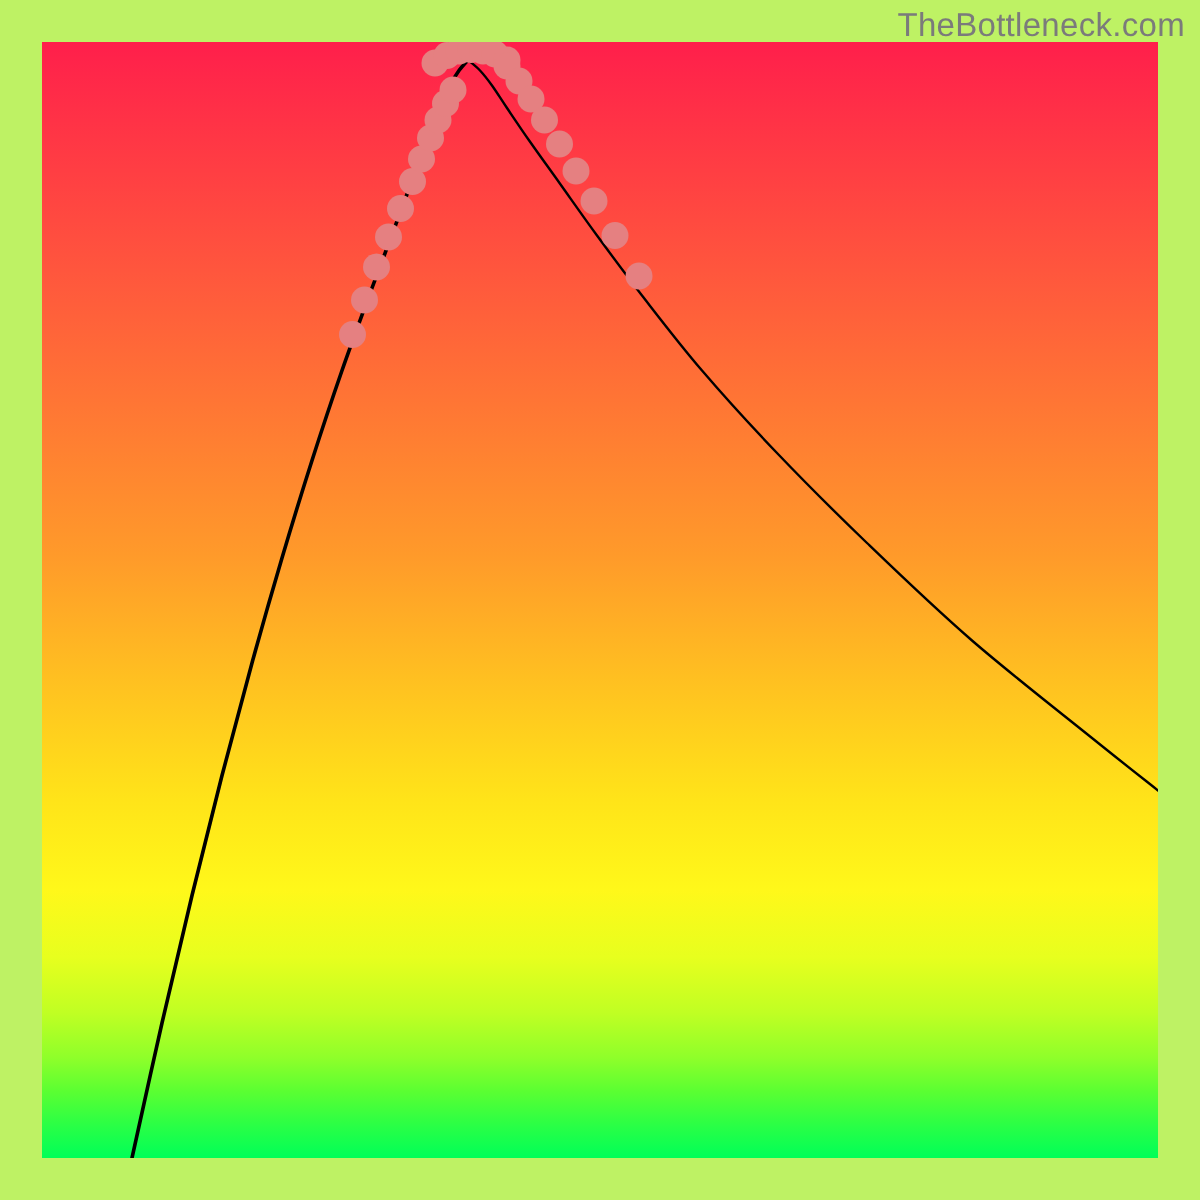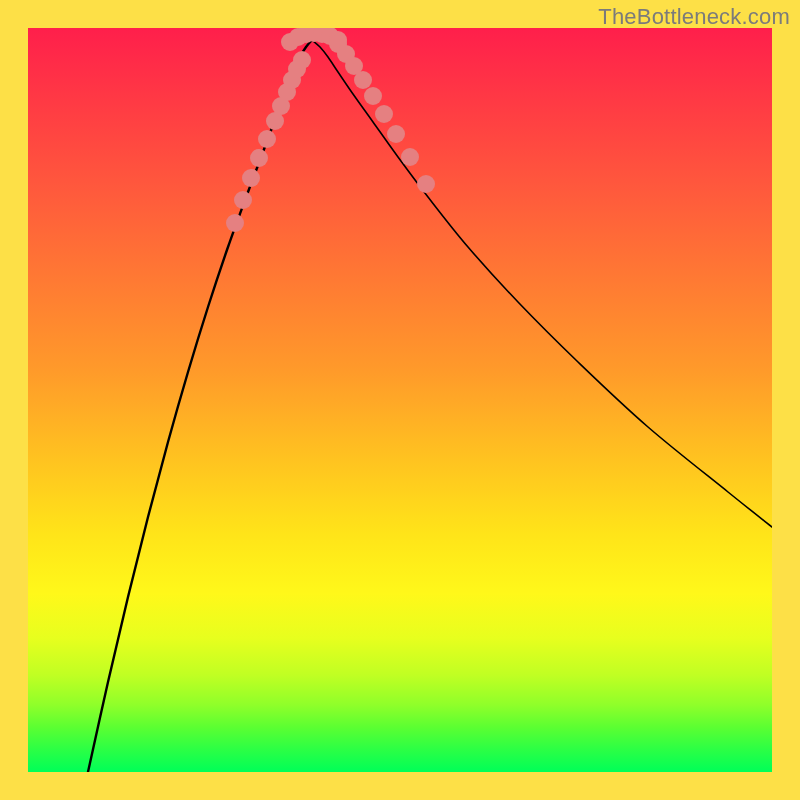--- a/index.html
+++ b/index.html
@@ -10,21 +10,21 @@
     overflow: hidden;
     background: #000;
     font-family: Arial, Helvetica, sans-serif;
   }
   .frame {
     position: absolute;
     left: 0;
     top: 0;
     width: 800px;
     height: 800px;
-    background: #fde047;
+    background: #bef264;
   }
   .plot {
     position: absolute;
     left: 28px;
     top: 28px;
     width: 744px;
     height: 744px;
     
     background: linear-gradient(to bottom,
       #ff1f4b 0%,

